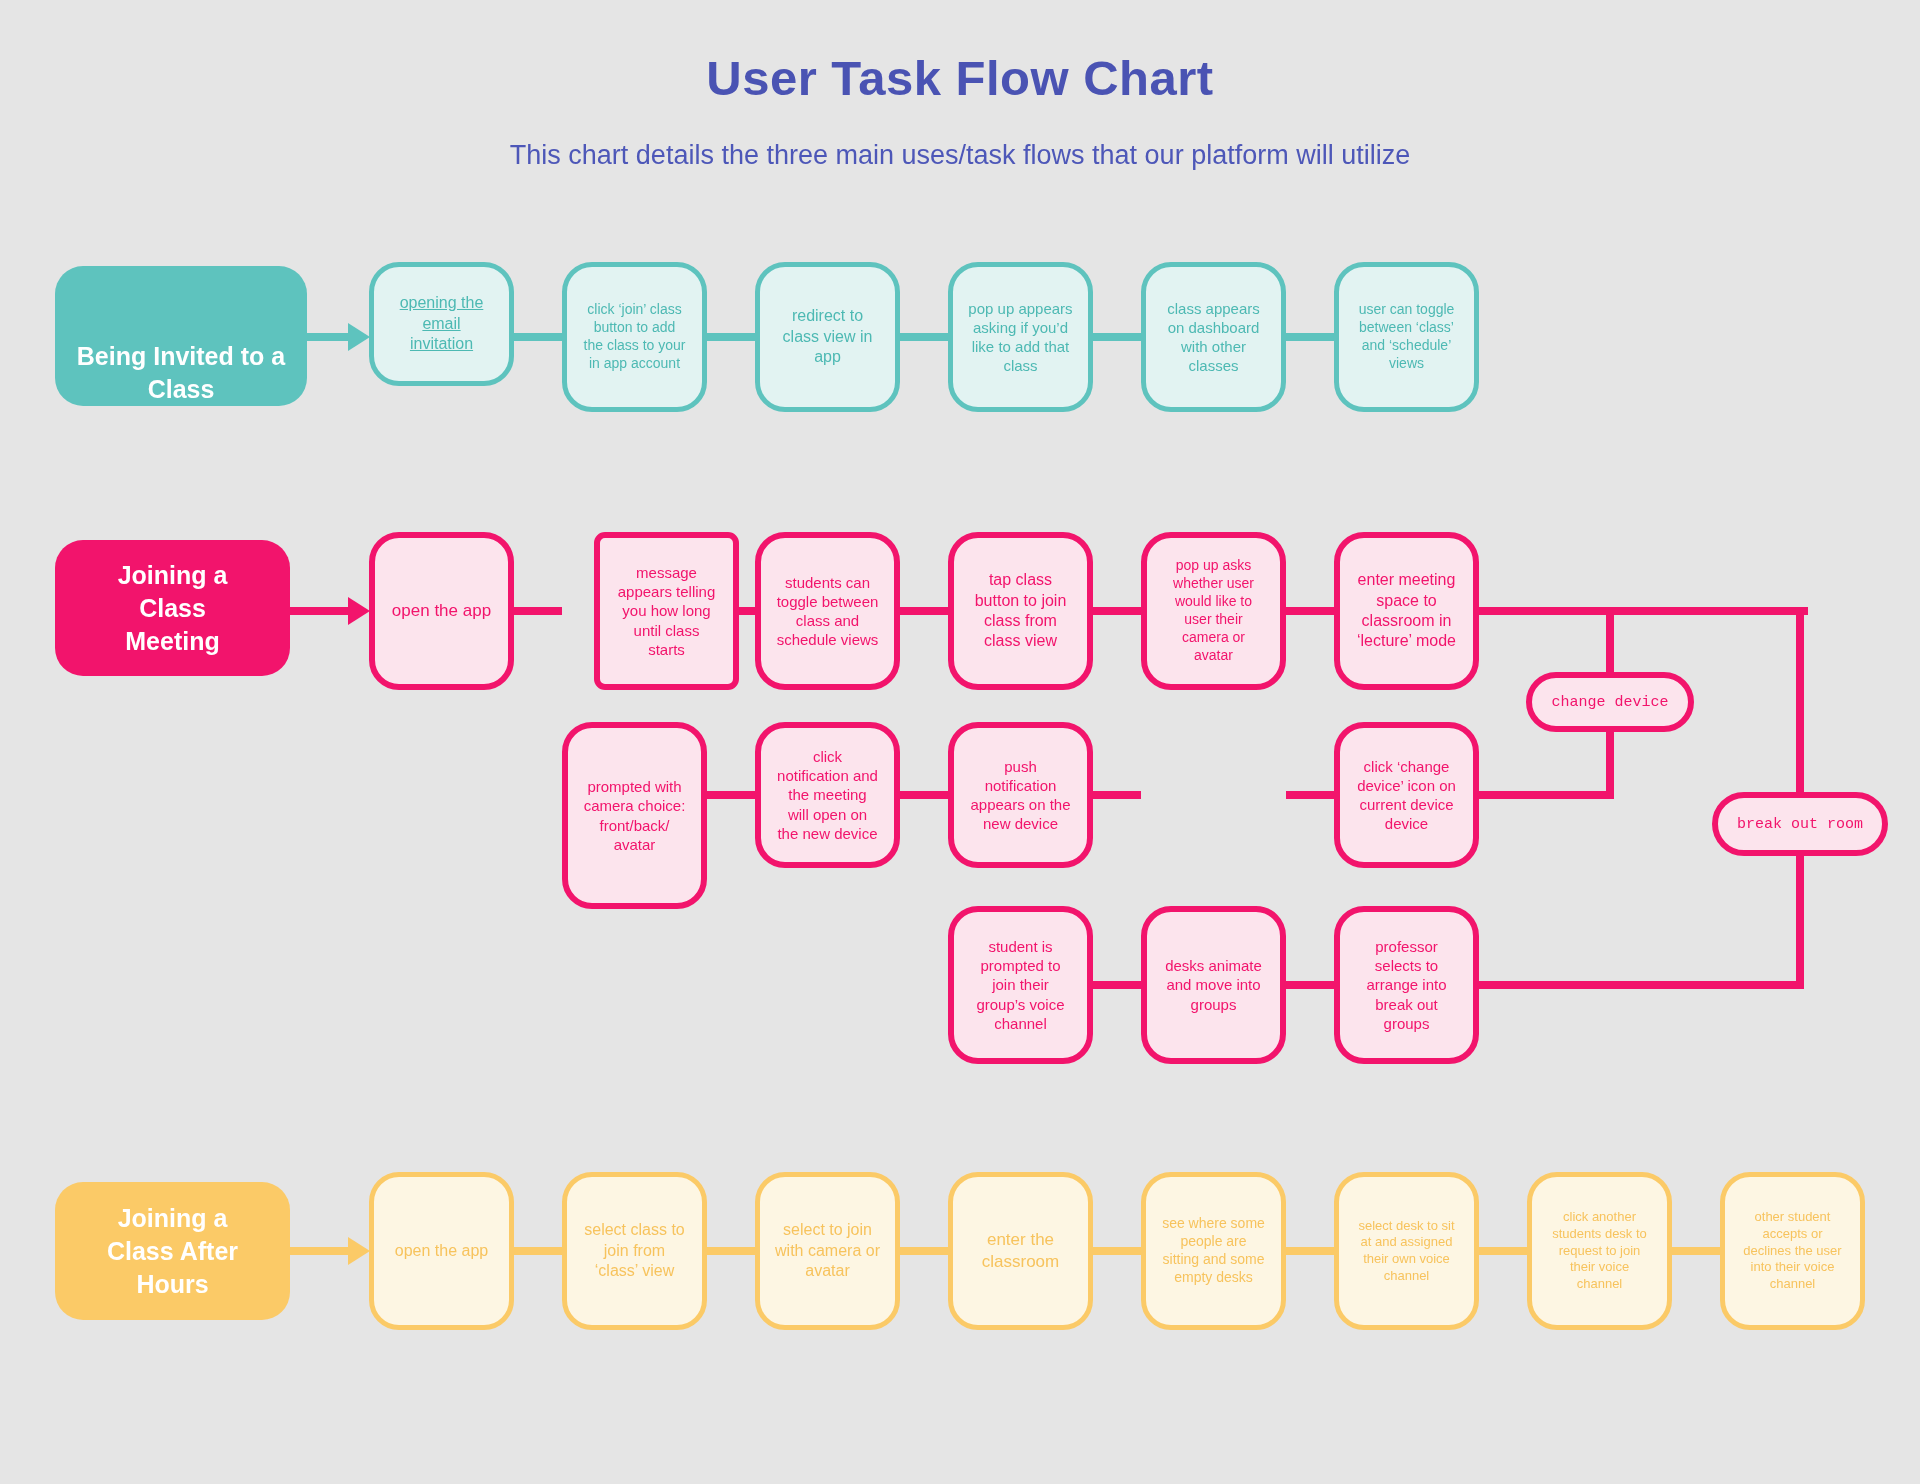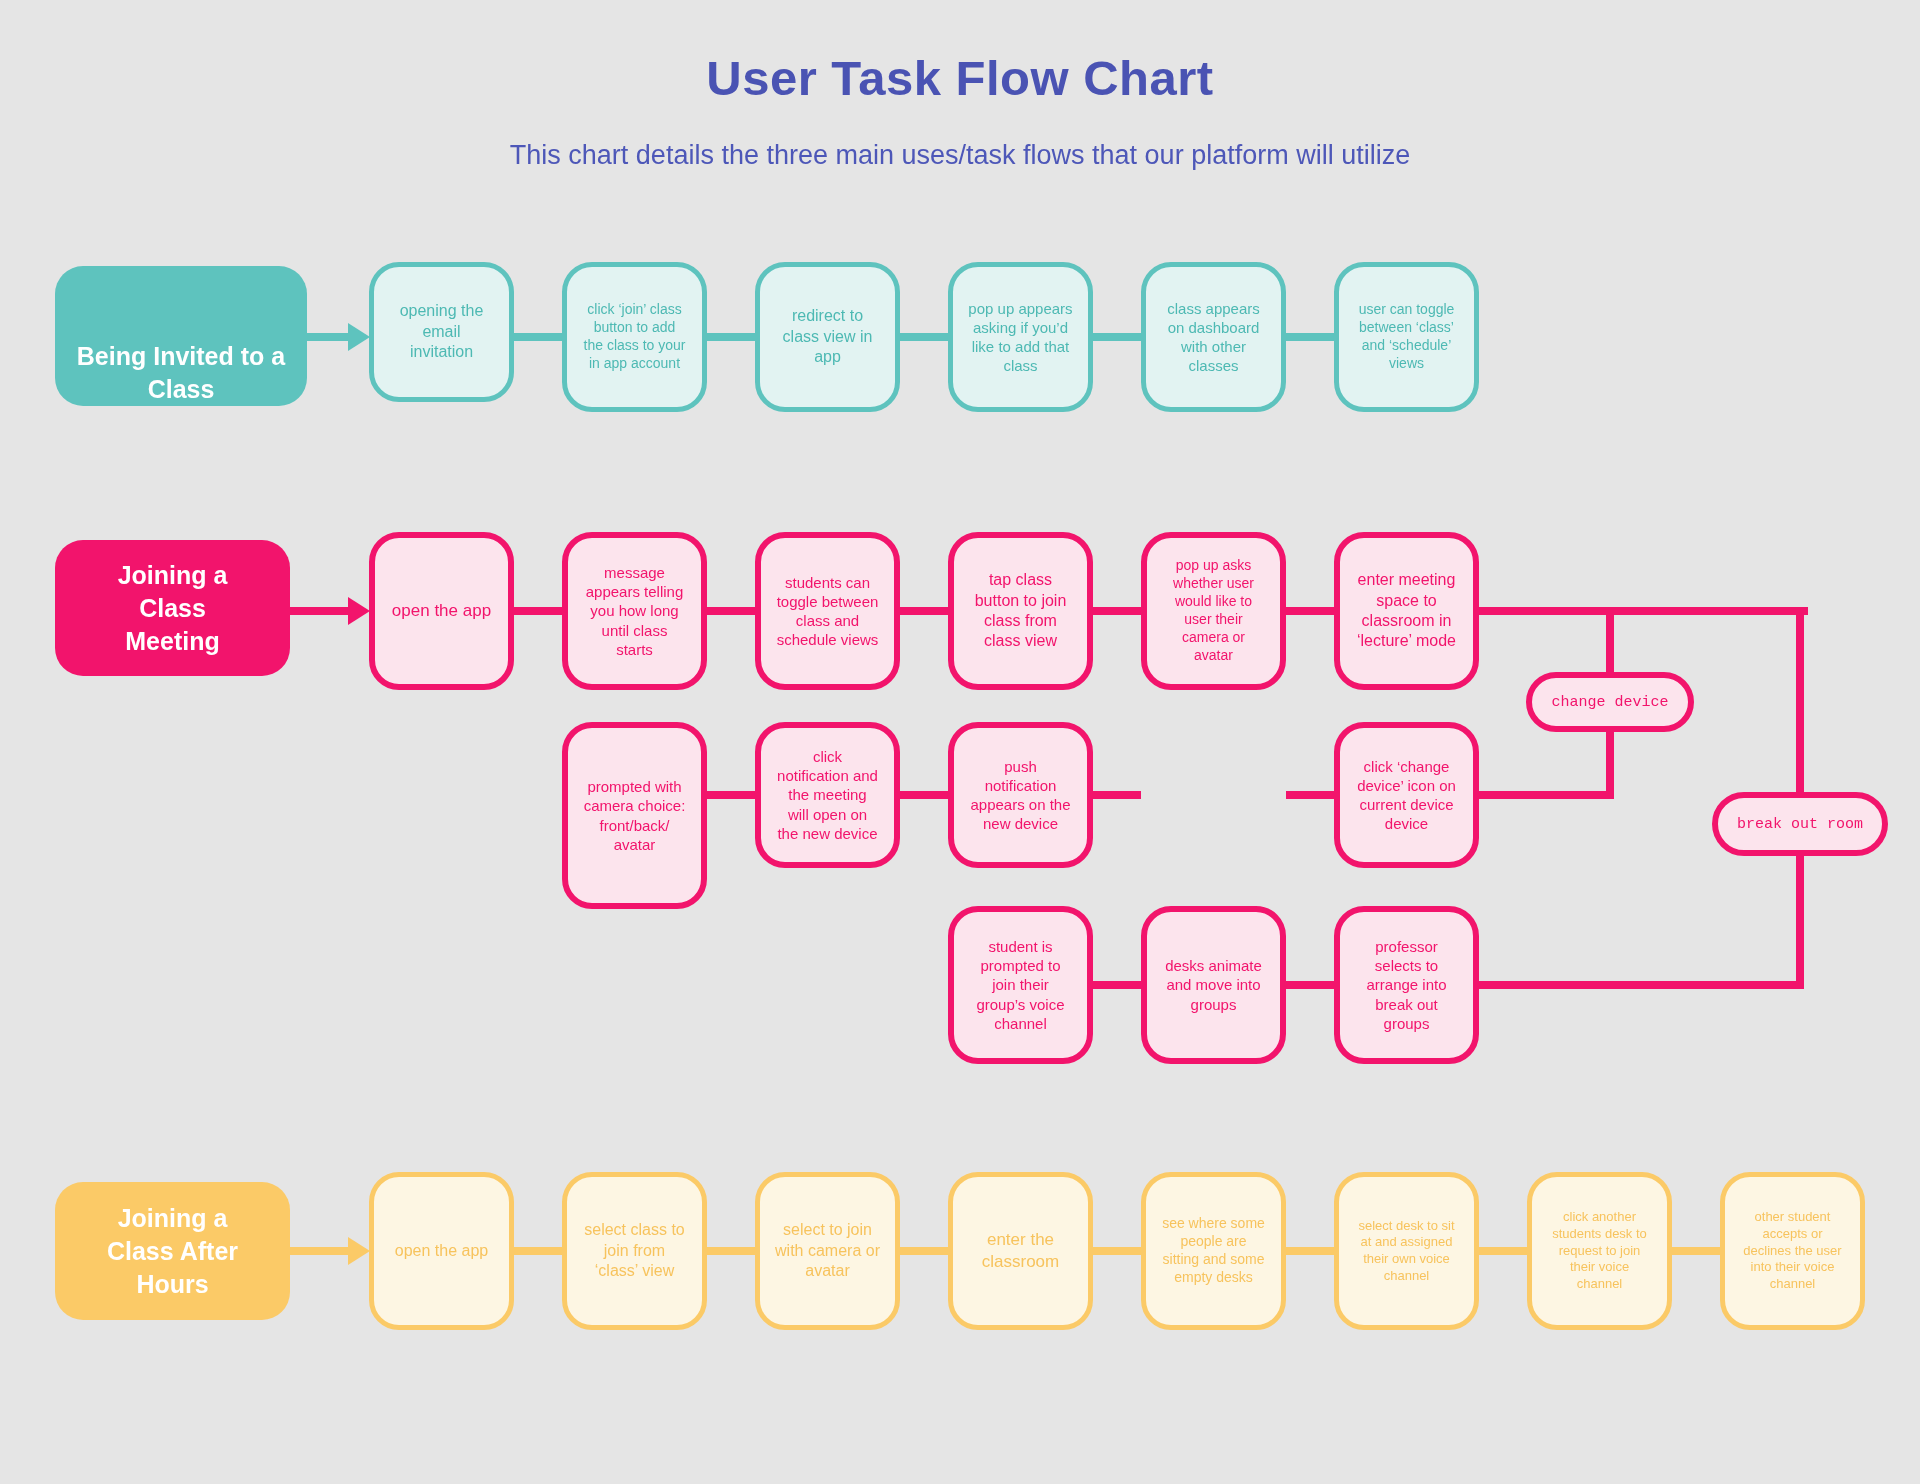--- a/index.html
+++ b/index.html
@@ -58,21 +58,21 @@
 
   <div class="title">User Task Flow Chart</div>
   <div class="subtitle">This chart details the three main uses/task flows that our platform will utilize</div>
 
   <div class="labelbox teal-bg" style="left:55px;top:266px;width:252px;height:140px;align-items:flex-end;">
     <span style="width:210px;">Being Invited to a Class</span>
   </div>
   <div class="conn hline teal-bg" style="left:290px;top:333px;width:58px;"></div>
   <div class="ah teal-a" style="left:348px;top:323px;"></div>
 
-  <div class="step teal fs16" style="left:369px;top:262px;width:145px;height:140px;">
+  <div class="step teal fs16" style="left:369px;top:262px;width:145px;height:124px;text-decoration:underline;">
       <span>opening the email invitation</span>
     </div>
   <div class="step teal fs14" style="left:562px;top:262px;width:145px;height:150px;">
       <span>click ‘join’ class button to add the class to your in app account</span>
     </div>
   <div class="step teal fs16" style="left:755px;top:262px;width:145px;height:150px;">
       <span>redirect to class view in app</span>
     </div>
   <div class="step teal fs15" style="left:948px;top:262px;width:145px;height:150px;">
       <span>pop up appears asking if you’d like to add that class</span>
@@ -92,21 +92,21 @@
 
   <div class="labelbox pink-bg" style="left:55px;top:540px;width:235px;height:136px;">
     <span style="width:150px;">Joining a Class Meeting</span>
   </div>
   <div class="conn hline pink-bg" style="left:290px;top:607px;width:58px;"></div>
   <div class="ah pink-a" style="left:348px;top:597px;"></div>
 
   <div class="step pink fs17" style="left:369px;top:532px;width:145px;height:158px;">
       <span>open the app</span>
     </div>
-  <div class="step pink fs15" style="left:562px;top:532px;width:145px;height:158px;">
+  <div class="step pink fs15" style="left:594px;top:532px;width:145px;height:158px;border-radius:11px;">
       <span>message appears telling you how long until class starts</span>
     </div>
   <div class="step pink fs15" style="left:755px;top:532px;width:145px;height:158px;">
       <span>students can toggle between class and schedule views</span>
     </div>
   <div class="step pink fs16" style="left:948px;top:532px;width:145px;height:158px;">
       <span>tap class button to join class from class view</span>
     </div>
   <div class="step pink fs14" style="left:1141px;top:532px;width:145px;height:158px;">
       <span>pop up asks whether user would like to user their camera or avatar</span>

